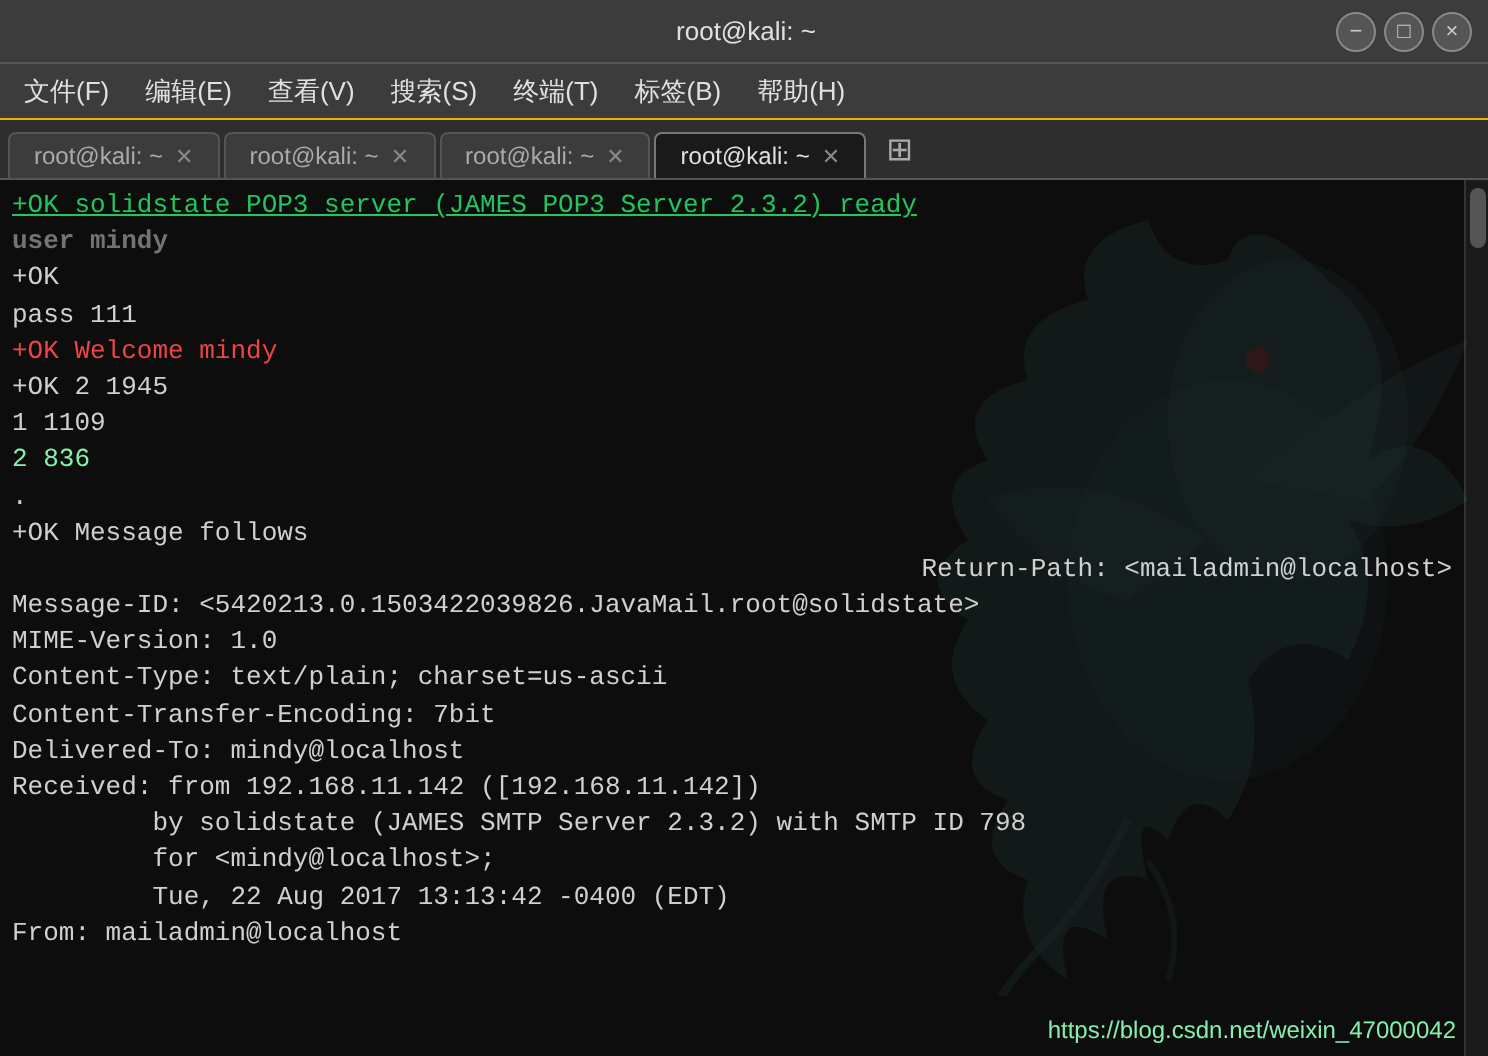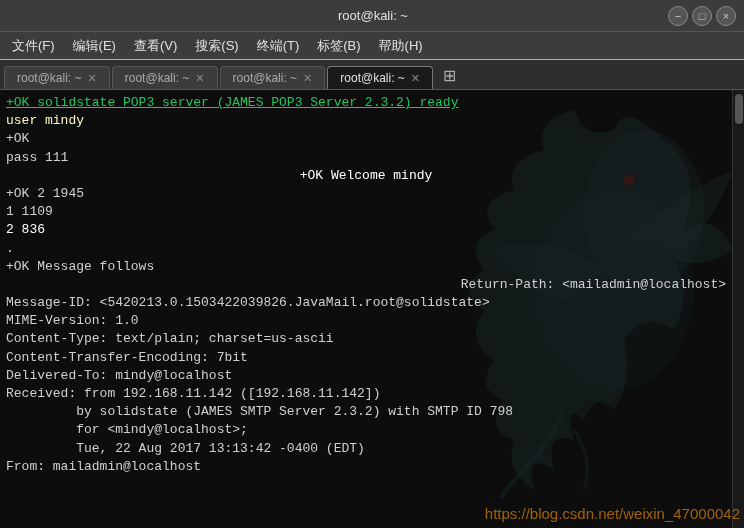--- a/index.html
+++ b/index.html
@@ -156,23 +156,23 @@
       overflow: hidden;
       position: relative;
       z-index: 1;
     }
 
     .line { white-space: pre; }
 
     .watermark-link {
       position: absolute;
       bottom: 6px;
-      right: 4px;
-      color: #a16207;
-      font-size: 15px;
+      right: 16px;
+      color: #86efac;
+      font-size: 12px;
       font-family: sans-serif;
       z-index: 2;
     }
   </style>
 </head>
 <body>
 
 <div class="title-bar">
   <div style="width:70px;"></div>
   <div class="title-bar-title">root@kali: ~</div>
@@ -228,27 +228,27 @@
       <circle cx="165" cy="90" r="6" fill="#ff4444" opacity="0.9"></circle>
 
       <path d="M100,320 Q80,360 60,380 Q40,400 30,420" stroke="#55aaaa" stroke-width="4" fill="none" opacity="0.5"></path>
       <path d="M110,340 Q130,370 120,400" stroke="#55aaaa" stroke-width="3" fill="none" opacity="0.4"></path>
     </g>
   </svg>
 
   <div class="terminal-content">
 
   <div class="line" style="color: #22c55e; text-decoration: underline;">+OK solidstate POP3 server (JAMES POP3 Server 2.3.2) ready</div>
-      <div class="line" style="color: #fef9c3;">user mindy</div>
+      <div class="line" style="color: #737373; font-weight: bold;">user mindy</div>
       <div class="line" style="color: rgb(208, 208, 208);">+OK</div>
       <div class="line" style="color: rgb(208, 208, 208);">pass 111</div>
-      <div class="line" style="color: #ffffff; text-align: center;">+OK Welcome mindy</div>
+      <div class="line" style="color: #ef4444;">+OK Welcome mindy</div>
       <div class="line" style="color: rgb(208, 208, 208);">+OK 2 1945</div>
       <div class="line" style="color: rgb(208, 208, 208);">1 1109</div>
-      <div class="line" style="color: #ffffff;">2 836</div>
+      <div class="line" style="color: #86efac;">2 836</div>
       <div class="line" style="color: rgb(208, 208, 208);">.</div>
       <div class="line" style="color: rgb(208, 208, 208);">+OK Message follows</div>
       <div class="line" style="color: rgb(208, 208, 208); text-align: right;">Return-Path: &lt;mailadmin@localhost&gt;</div>
       <div class="line" style="color: rgb(208, 208, 208);">Message-ID: &lt;5420213.0.1503422039826.JavaMail.root@solidstate&gt;</div>
       <div class="line" style="color: rgb(208, 208, 208);">MIME-Version: 1.0</div>
       <div class="line" style="color: rgb(208, 208, 208);">Content-Type: text/plain; charset=us-ascii</div>
       <div class="line" style="color: rgb(208, 208, 208);">Content-Transfer-Encoding: 7bit</div>
       <div class="line" style="color: rgb(208, 208, 208);">Delivered-To: mindy@localhost</div>
       <div class="line" style="color: rgb(208, 208, 208);">Received: from 192.168.11.142 ([192.168.11.142])</div>
       <div class="line" style="color: rgb(208, 208, 208);">         by solidstate (JAMES SMTP Server 2.3.2) with SMTP ID 798</div>

